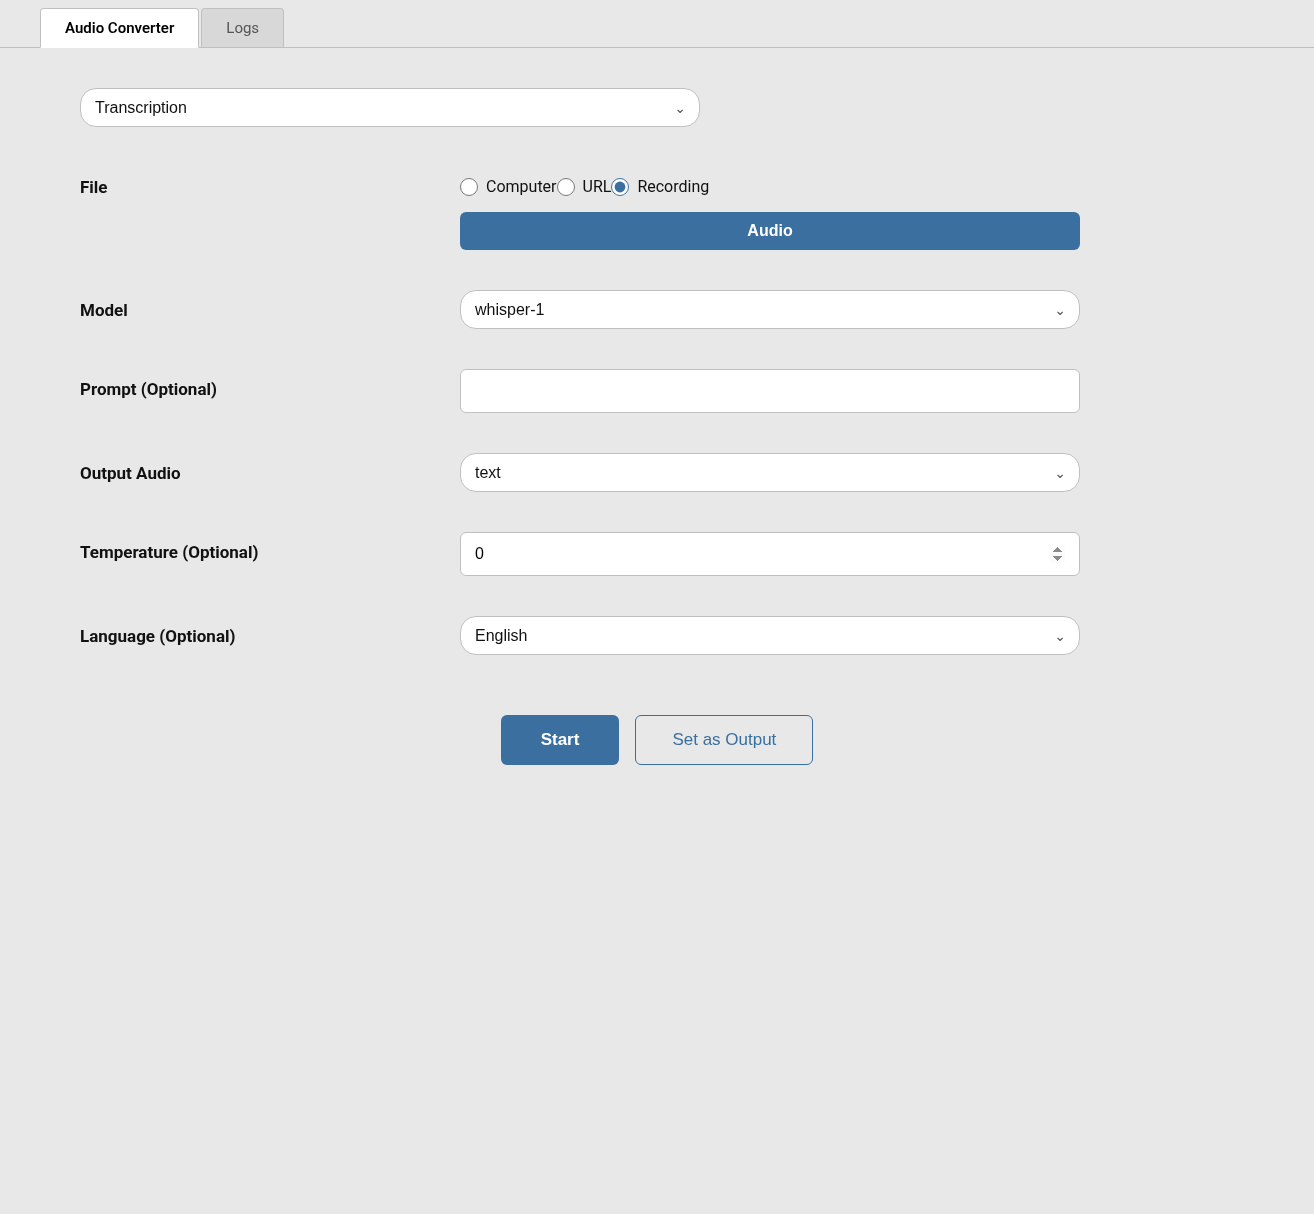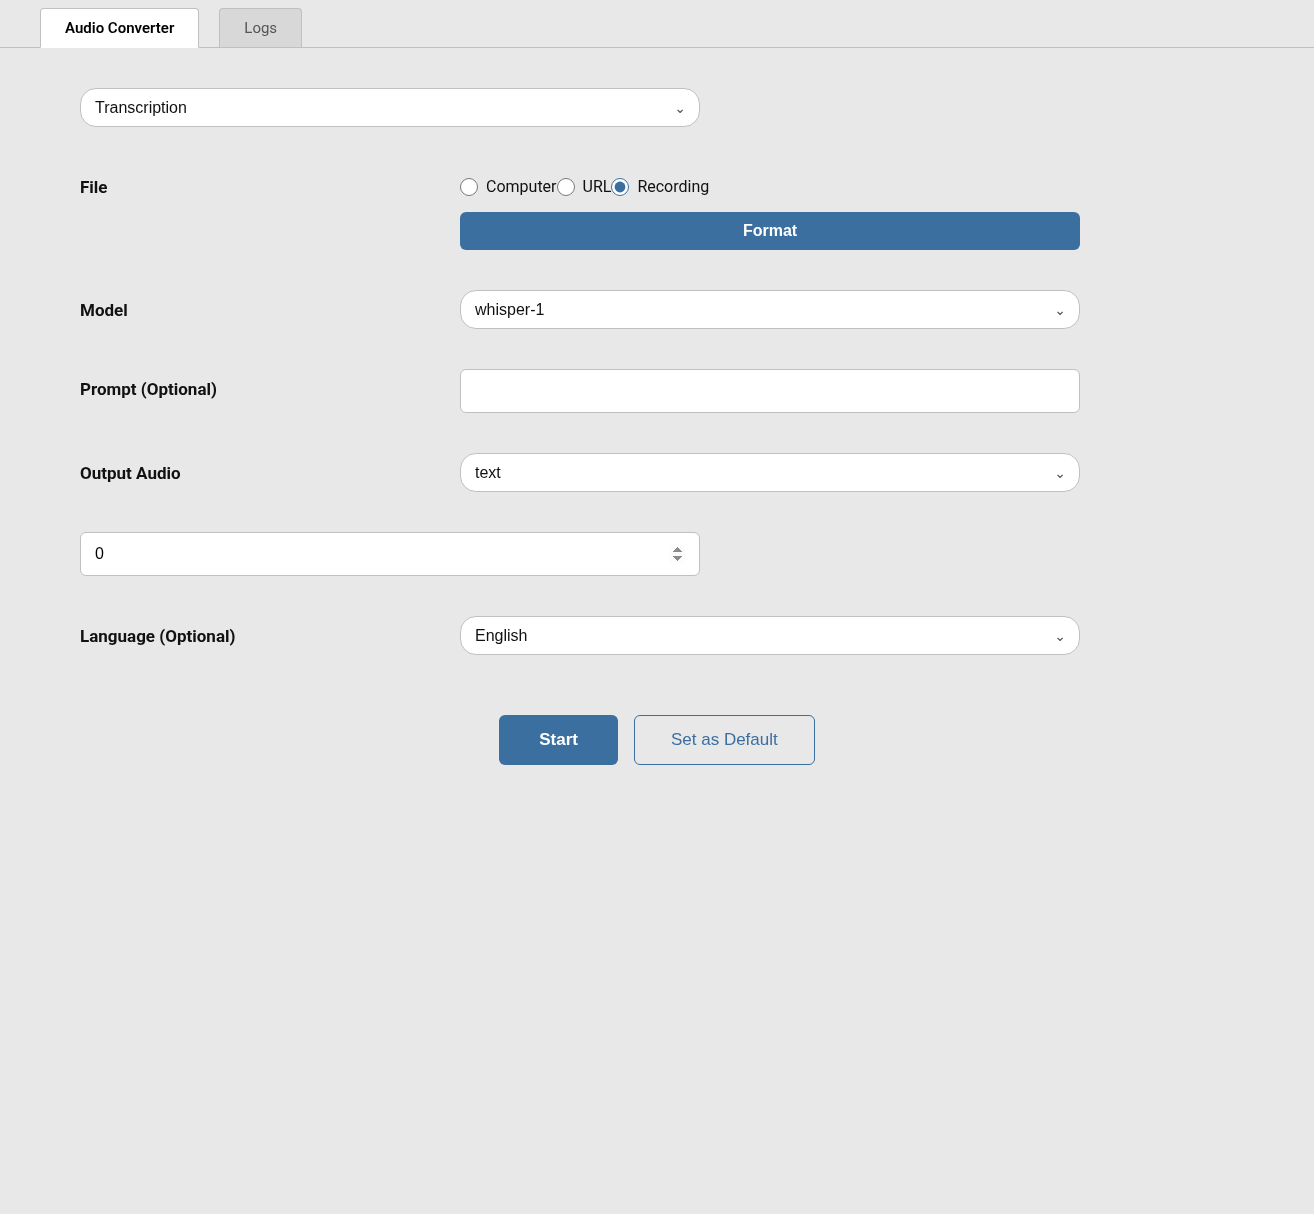--- a/index.html
+++ b/index.html
@@ -33,21 +33,21 @@
 
     .tab {
       padding: 10px 24px;
       font-size: 15px;
       cursor: pointer;
       border: 1px solid #c0c0c0;
       border-bottom: none;
       border-radius: 4px 4px 0 0;
       background: #f5f5f5;
       color: #333;
-      margin-right: 20px;
+      margin-right: 2px;
       user-select: none;
     }
 
     .tab.active {
       background: #ffffff;
       font-weight: 600;
       color: #000;
       border-bottom: 1px solid #ffffff;
       margin-bottom: -1px;
     }
@@ -258,21 +258,21 @@
             </label>
             <label class="radio-item">
               <input type="radio" name="file-source" value="url" style="">
               <span>URL</span>
             </label>
             <label class="radio-item">
               <input type="radio" name="file-source" value="recording" checked="" style="">
               <span>Recording</span>
             </label>
           </div>
-          <button class="record-btn">Format</button>
+          <button class="record-btn">Audio</button>
         </div>
       </div>
     </div>
 
     <div class="form-row">
       <div class="form-label">Model</div>
       <div class="form-control">
         <div class="select-wrapper">
           <select>
             <option value="whisper-1">whisper-1</option>
@@ -299,20 +299,21 @@
             <option value="verbose_json">verbose_json</option>
             <option value="srt">srt</option>
             <option value="vtt">vtt</option>
           </select>
           <span class="chevron-icon">⌄</span>
         </div>
       </div>
     </div>
 
     <div class="form-row">
+      <div class="form-label">Temperature (Optional)</div>
       <div class="form-control">
         <input type="number" class="number-input" value="0" min="0" max="1" step="0.1" style="">
       </div>
     </div>
 
     <div class="form-row">
       <div class="form-label">Language (Optional)</div>
       <div class="form-control">
         <div class="select-wrapper">
           <select>
@@ -323,17 +324,17 @@
             <option value="Chinese">Chinese</option>
             <option value="Japanese">Japanese</option>
           </select>
           <span class="chevron-icon">⌄</span>
         </div>
       </div>
     </div>
 
     <div class="bottom-actions">
       <button class="btn-start">Start</button>
-      <button class="btn-default">Set as Default</button>
+      <button class="btn-default">Set as Output</button>
     </div>
 
   </div>
 </div>
 
 </body></html>

